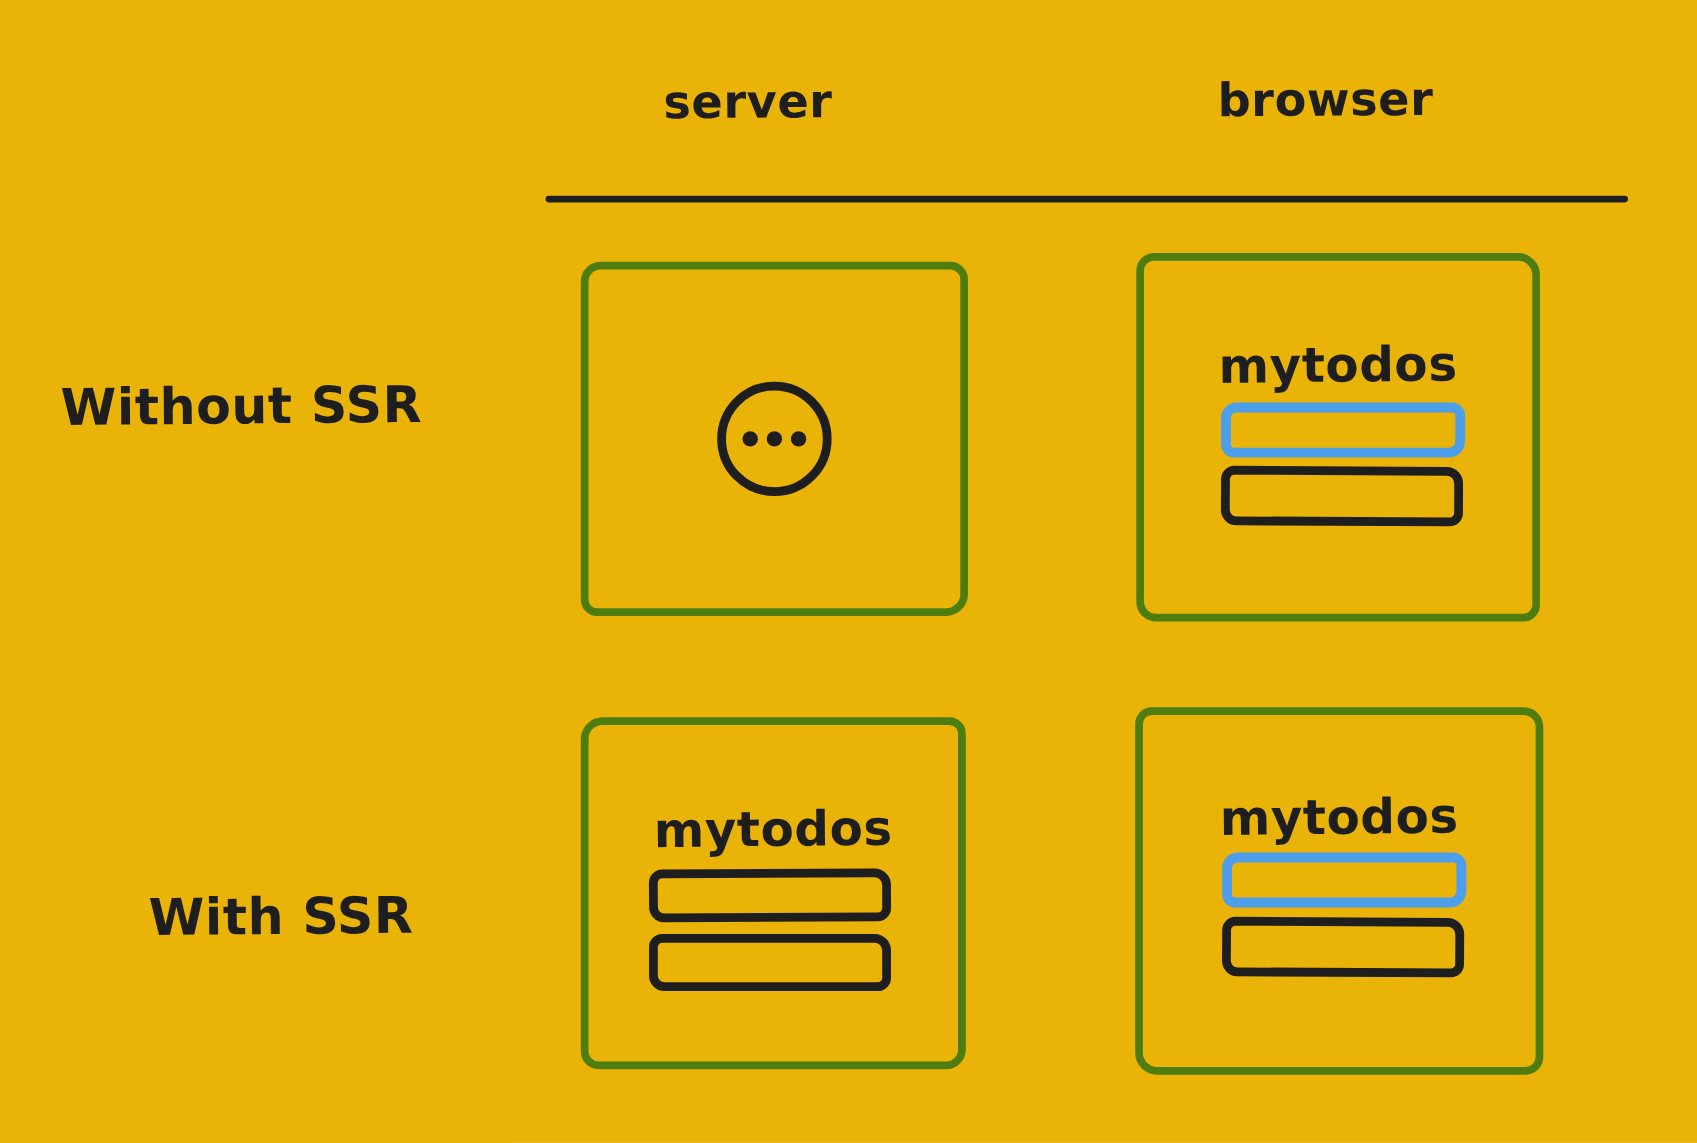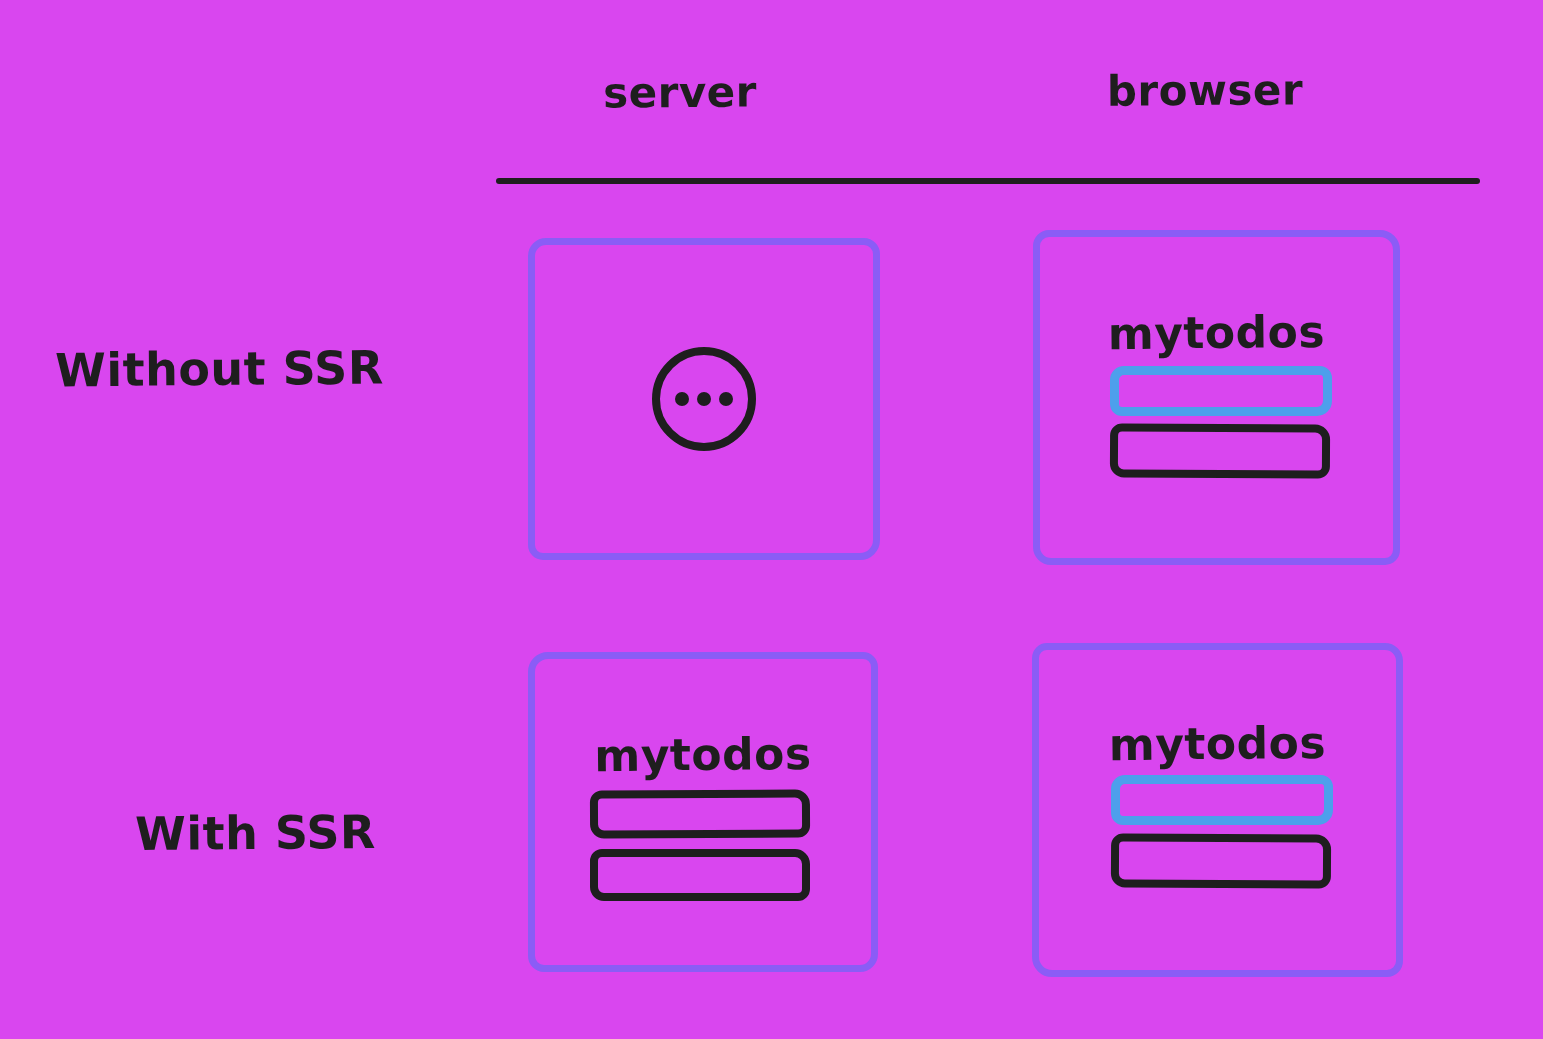--- a/index.html
+++ b/index.html
@@ -4,21 +4,21 @@
 <style>
   html, body {
     margin: 0;
     padding: 0;
     background: #f8f9fa;
   }
   .canvas {
     position: relative;
     width: 1543px;
     height: 1039px;
-    background: #d946ef;
+    background: #eab308;
     overflow: hidden;
     font-family: "DejaVu Sans", sans-serif;
     color: #1e1e1e;
   }
   .hand-text {
     font-weight: 700;
     letter-spacing: 0.5px;
     color: #1e1e1e;
     white-space: nowrap;
   }
@@ -49,21 +49,21 @@
     font-size: 46px;
     text-align: center;
     transform: rotate(-0.5deg);
   }
   .row-label.row1 { left: 55px;  top: 342px; width: 320px; }
   .row-label.row2 { left: 135px; top: 806px; width: 240px; }
 
   
   .machine-box {
     position: absolute;
-    border: 7px solid #8b5cf6;
+    border: 7px solid #4d7c0f;
     background: transparent;
     box-sizing: border-box;
     text-decoration: underline;
   }
   .box-r1-server  { left: 528px; top: 238px; width: 352px; height: 322px; border-radius: 18px 16px 20px 15px; }
   .box-r1-browser { left: 1033px; top: 230px; width: 367px; height: 335px; border-radius: 16px 20px 15px 18px; }
   .box-r2-server  { left: 528px; top: 652px; width: 350px; height: 320px; border-radius: 20px 15px 18px 16px; }
   .box-r2-browser { left: 1032px; top: 643px; width: 371px; height: 334px; border-radius: 15px 18px 16px 20px; }
 
   

